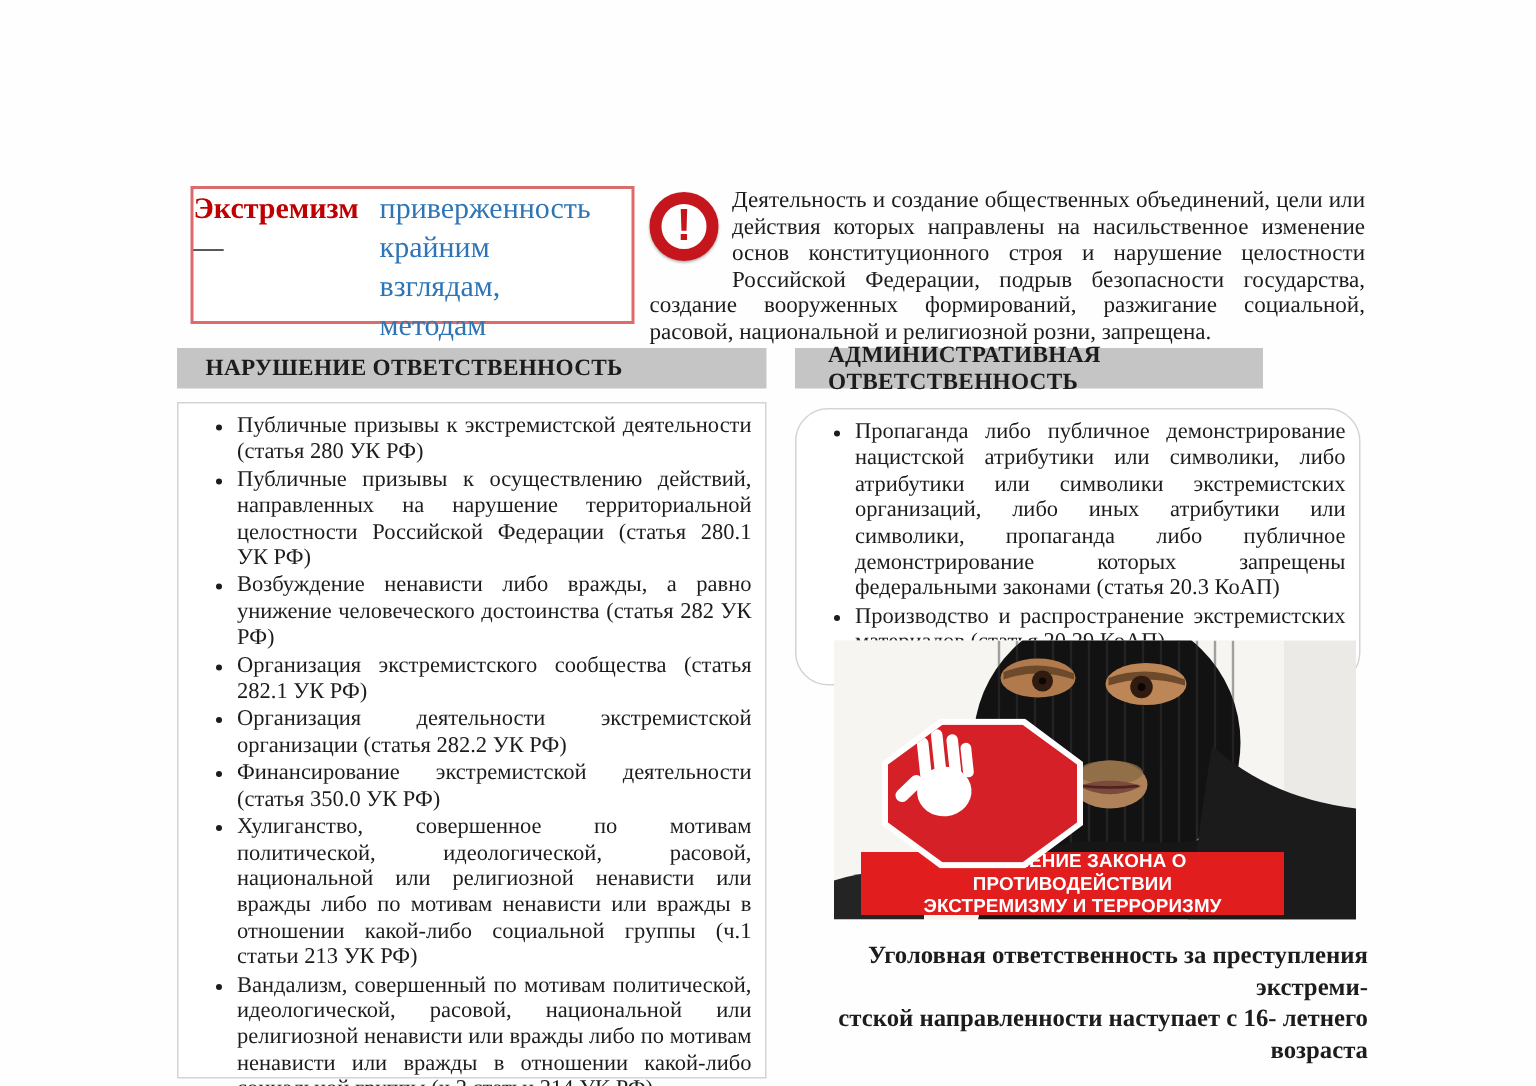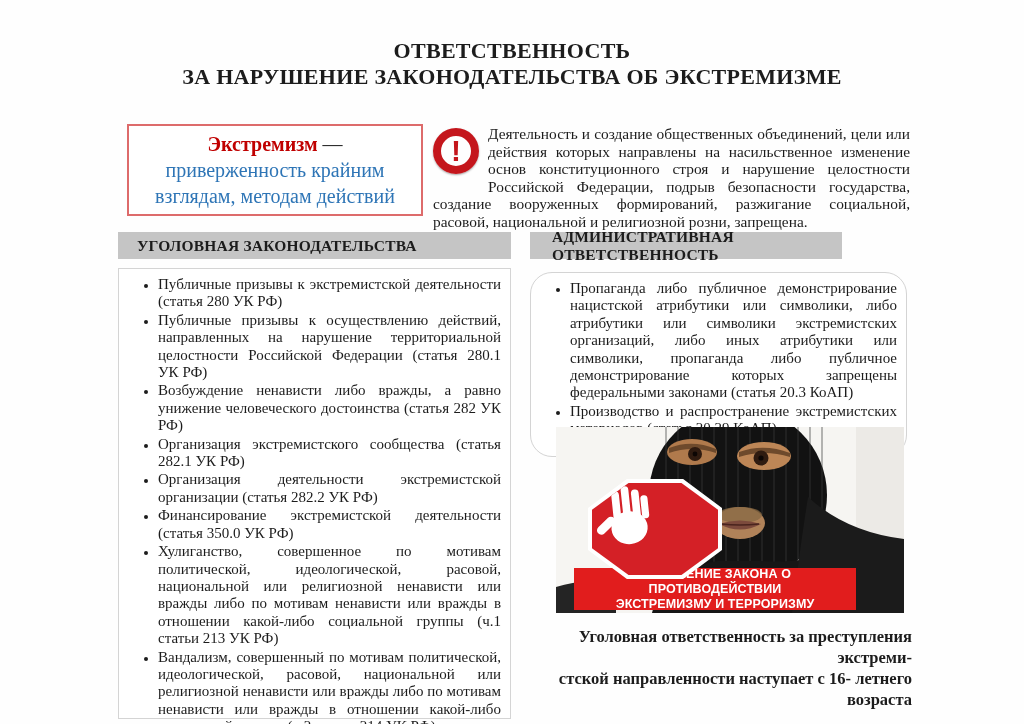--- a/index.html
+++ b/index.html
@@ -4,22 +4,22 @@
 <style>
   html,body{margin:0;padding:0;background:#ffffff;}
   .page{position:relative;width:1024px;height:724px;background:#fefefe;overflow:hidden;
         font-family:"Liberation Serif", serif;color:#1c1c1c;}
 
   .title{position:absolute;left:0;top:38px;width:100%;text-align:center;
          font-weight:bold;font-size:22px;line-height:26px;white-space:pre-line;letter-spacing:.3px;}
 
   
   .def-box{position:absolute;left:127px;top:124px;width:292px;height:88px;
-           border:2px solid #dd6b6b;background:#fff;display:flex;flex-direction:column;
-           justify-content:center;text-align:center;font-size:20px;line-height:26px;}
+           border:2px solid #dd6b6b;background:#fff;display:flex;flex-direction:row;
+           justify-content:center;font-size:20px;line-height:26px;}
   .def-term{color:#c00000;font-weight:bold;}
   .def-dash{color:#222;}
   .def-rest{color:#2e75b6;padding:0 14px;}
 
   
   .warn-wrap{position:absolute;left:433px;top:125px;width:477px;
              font-size:15.4px;line-height:17.6px;text-align:justify;}
   .warn-icon{float:left;width:46px;height:50px;margin:3px 9px 6px 0;position:relative;}
   .warn-ring{position:absolute;left:0;top:0;width:30px;height:30px;border:8px solid #c4161c;
              border-radius:50%;box-shadow:0 1px 2px rgba(0,0,0,.35);}
@@ -57,39 +57,37 @@
              background:#d42026;display:flex;align-items:center;justify-content:center;}
 
   .footer-note{position:absolute;left:520px;top:626px;width:392px;text-align:right;
                font-weight:bold;font-size:16.5px;line-height:21px;white-space:pre-line;}
 </style>
 </head>
 <body>
 
 <div class="page">
 
-  <div class="title">ОТВЕТСТВЕННОСТЬ
-ЗА НАРУШЕНИЕ ЗАКОНОДАТЕЛЬСТВА ОБ ЭКСТРЕМИЗМЕ</div>
 
   <div class="def-box">
     <div>
       <span class="def-term">Экстремизм</span><span class="def-dash"> —</span>
     </div>
     <div class="def-rest">приверженность крайним взглядам, методам действий</div>
   </div>
 
   <div class="warn-wrap">
     <span class="warn-icon">
       <span class="warn-ring"></span>
       <span class="warn-bang">!</span>
     </span>
     <span>Деятельность и создание общественных объединений, цели или действия которых направлены на насильственное изменение основ конституционного строя и нарушение целостности Российской Федерации, подрыв безопасности государства, создание вооруженных формирований, разжигание социальной, расовой, национальной и религиозной розни, запрещена.</span>
   </div>
 
-  <div class="bar bar-left">УГОЛОВНАЯ ЗАКОНОДАТЕЛЬСТВА</div>
+  <div class="bar bar-left">НАРУШЕНИЕ ОТВЕТСТВЕННОСТЬ</div>
   <div class="bar bar-right">АДМИНИСТРАТИВНАЯ ОТВЕТСТВЕННОСТЬ</div>
 
   <div class="list-box list-box-left">
     <ul>
         <li>Публичные призывы к экстремистской деятельности (статья 280 УК РФ)</li>
         <li>Публичные призывы к осуществлению действий, направленных на нарушение территориальной целостности Российской Федерации (статья 280.1 УК РФ)</li>
         <li>Возбуждение ненависти либо вражды, а равно унижение человеческого достоинства (статья 282 УК РФ)</li>
         <li>Организация экстремистского сообщества (статья 282.1 УК РФ)</li>
         <li>Организация деятельности экстремистской организации (статья 282.2 УК РФ)</li>
         <li>Финансирование экстремистской деятельности (статья 350.0 УК РФ)</li>

